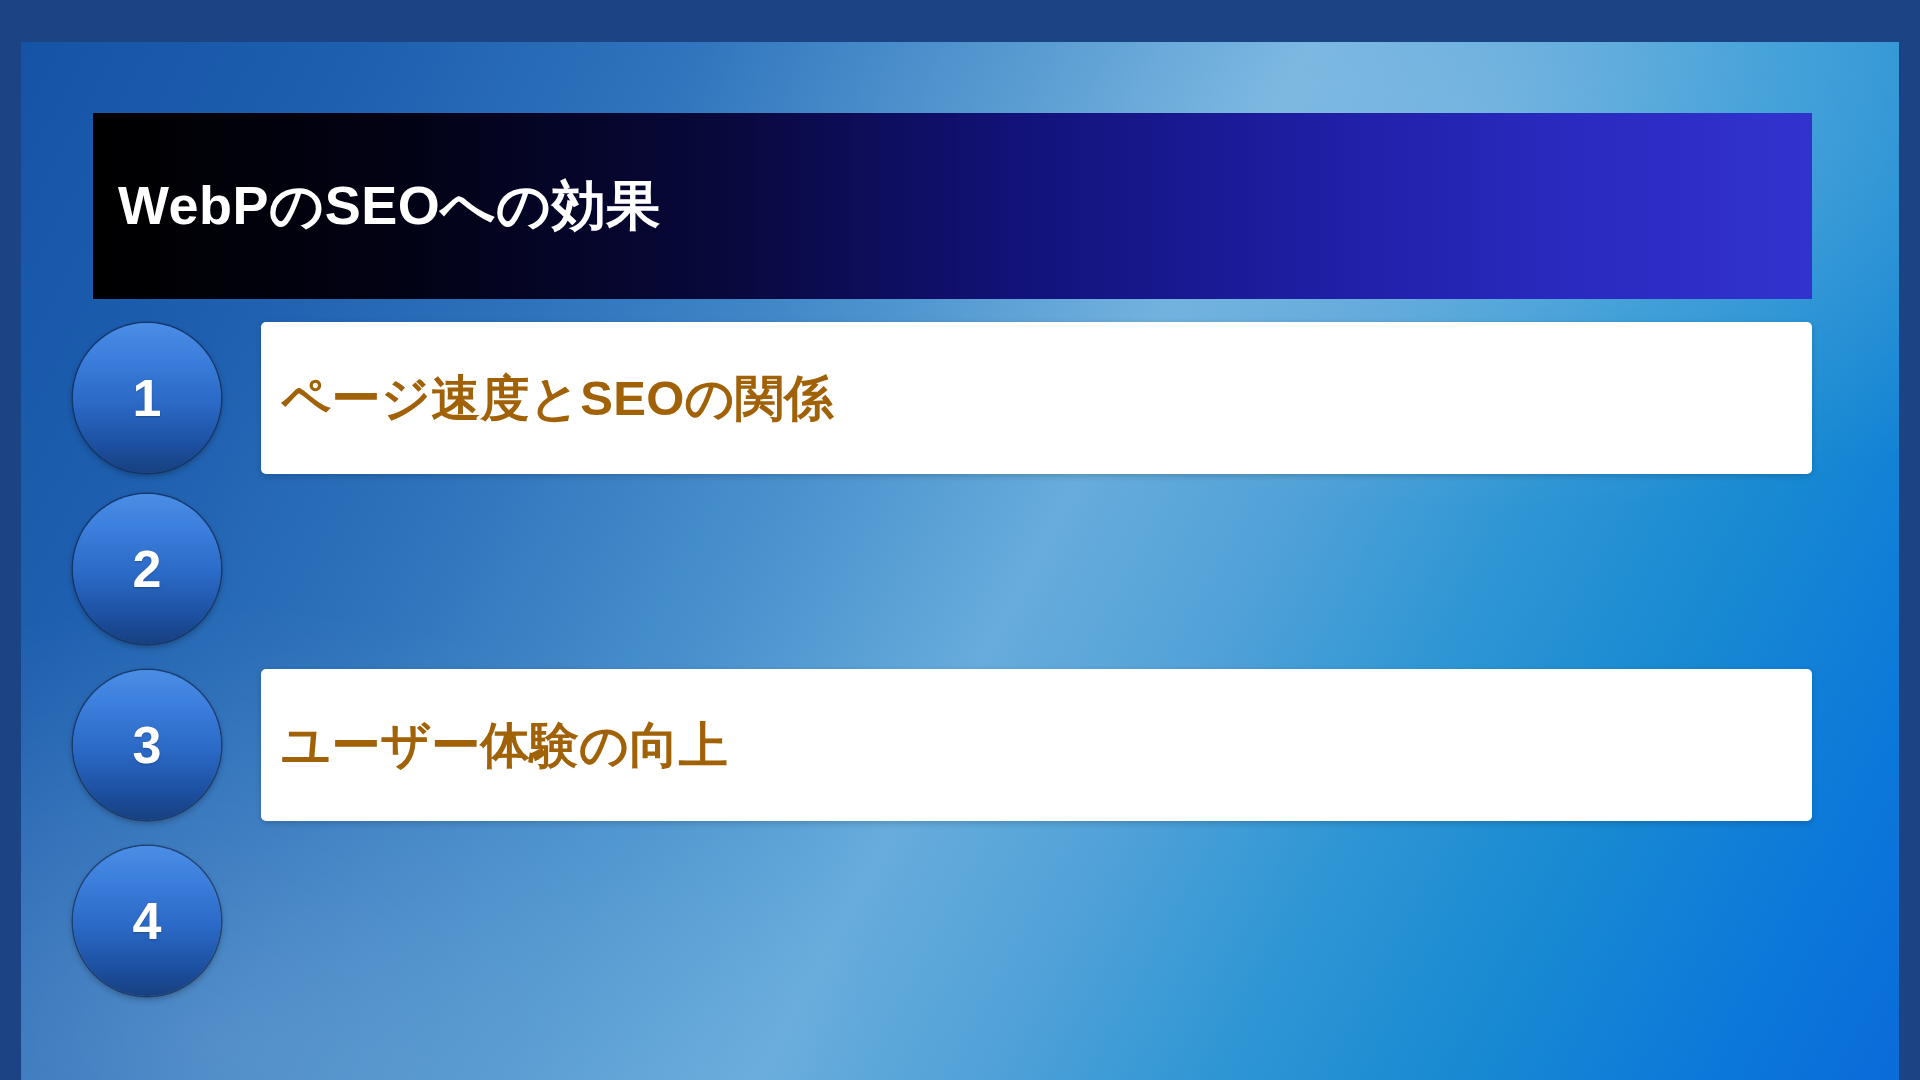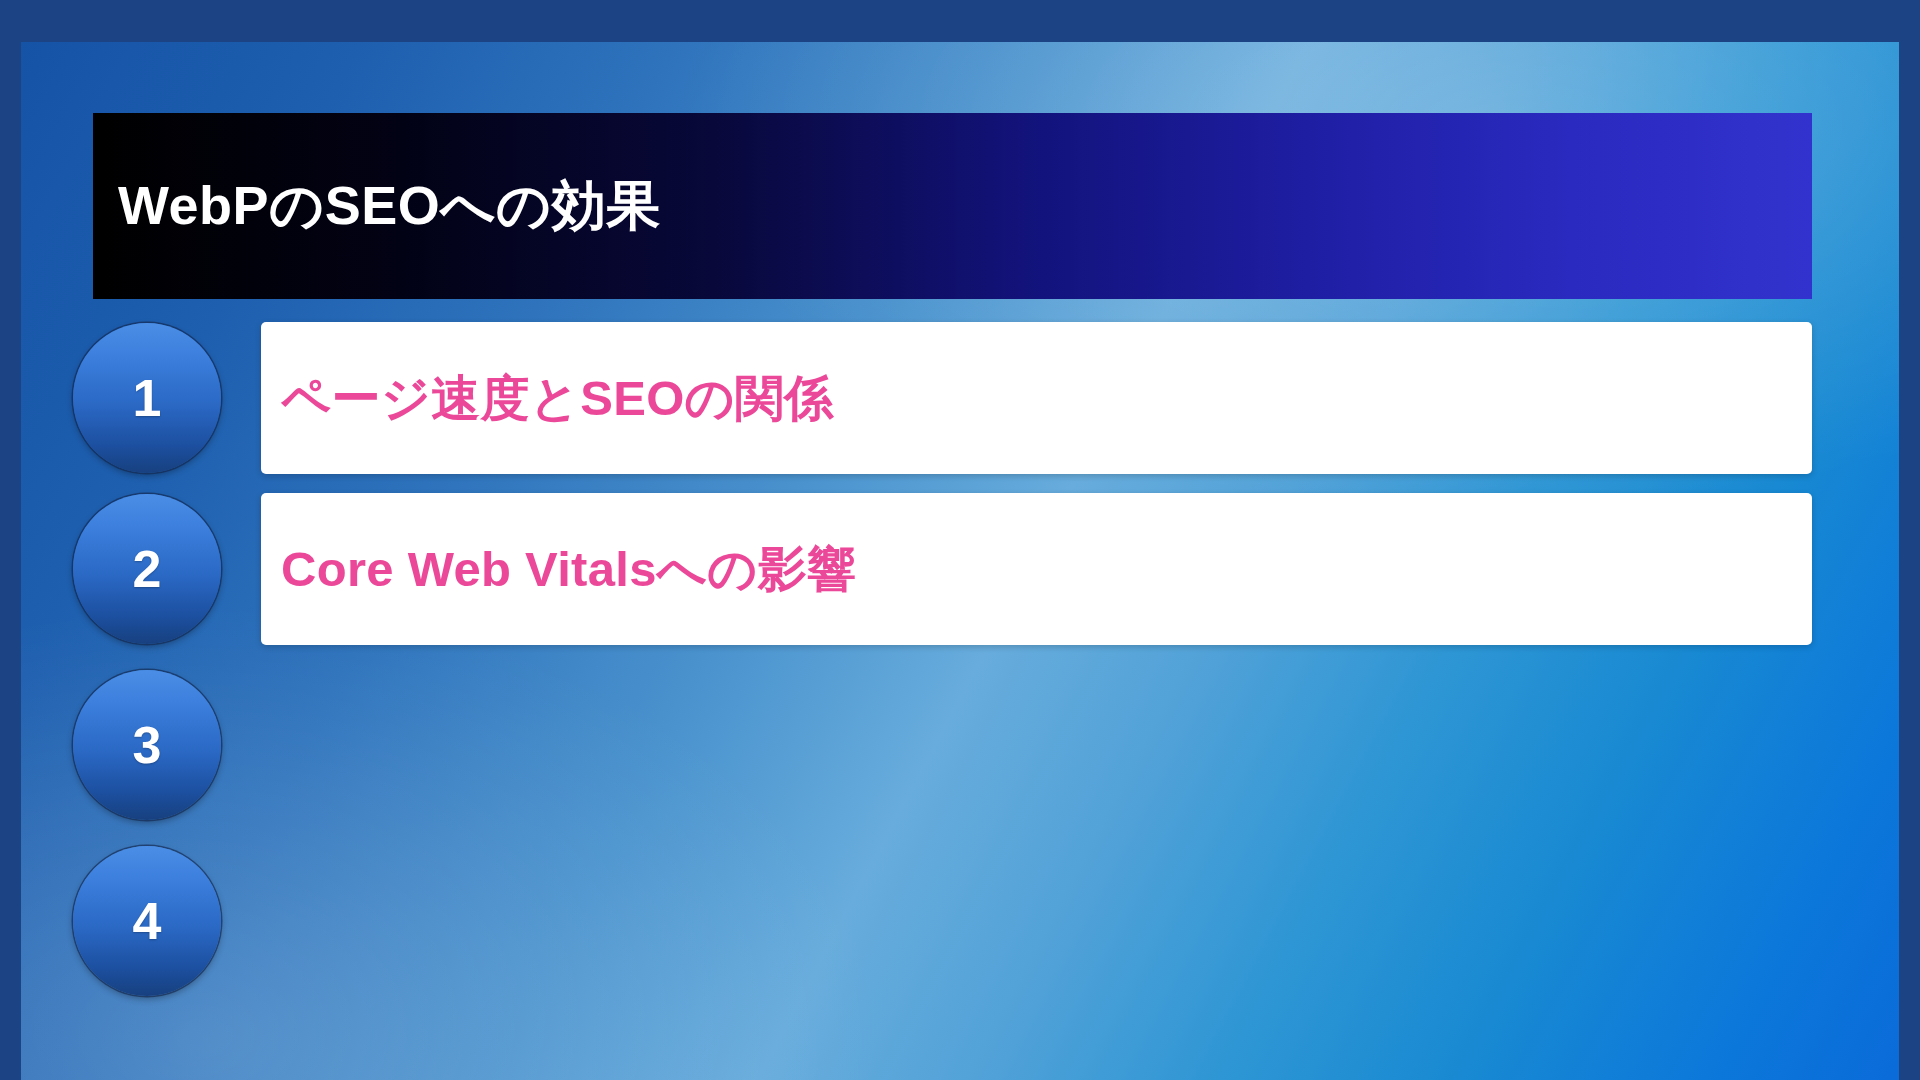--- a/index.html
+++ b/index.html
@@ -135,21 +135,21 @@
     background: #FFFFFF;
     border-radius: 5px;
     box-shadow: 0 2px 6px rgba(0,0,0,0.18);
     display: flex;
     align-items: center;
     box-sizing: border-box;
     padding-left: 20px;
   }
 
   .card-text {
-    color: #ec4899;
+    color: #a16207;
     font-size: 49px;
     font-weight: bold;
     line-height: 1.15;
     letter-spacing: 0.3px;
     white-space: nowrap;
     text-align: right;
   }
 </style>
 </head>
 <body>
@@ -167,28 +167,28 @@
       </div>
       <div class="card">
         <span class="card-text">ページ速度とSEOの関係</span>
       </div>
     </div>
 
     <div class="row row-2">
       <div class="num-circle">
         <span class="num-label">2</span>
       </div>
-      <div class="card">
-        <span class="card-text">Core Web Vitalsへの影響</span>
-      </div>
     </div>
 
     <div class="row row-3">
       <div class="num-circle">
         <span class="num-label">3</span>
+      </div>
+      <div class="card">
+        <span class="card-text">ユーザー体験の向上</span>
       </div>
     </div>
 
     <div class="row row-4">
       <div class="num-circle">
         <span class="num-label">4</span>
       </div>
     </div>
 
   </div>

